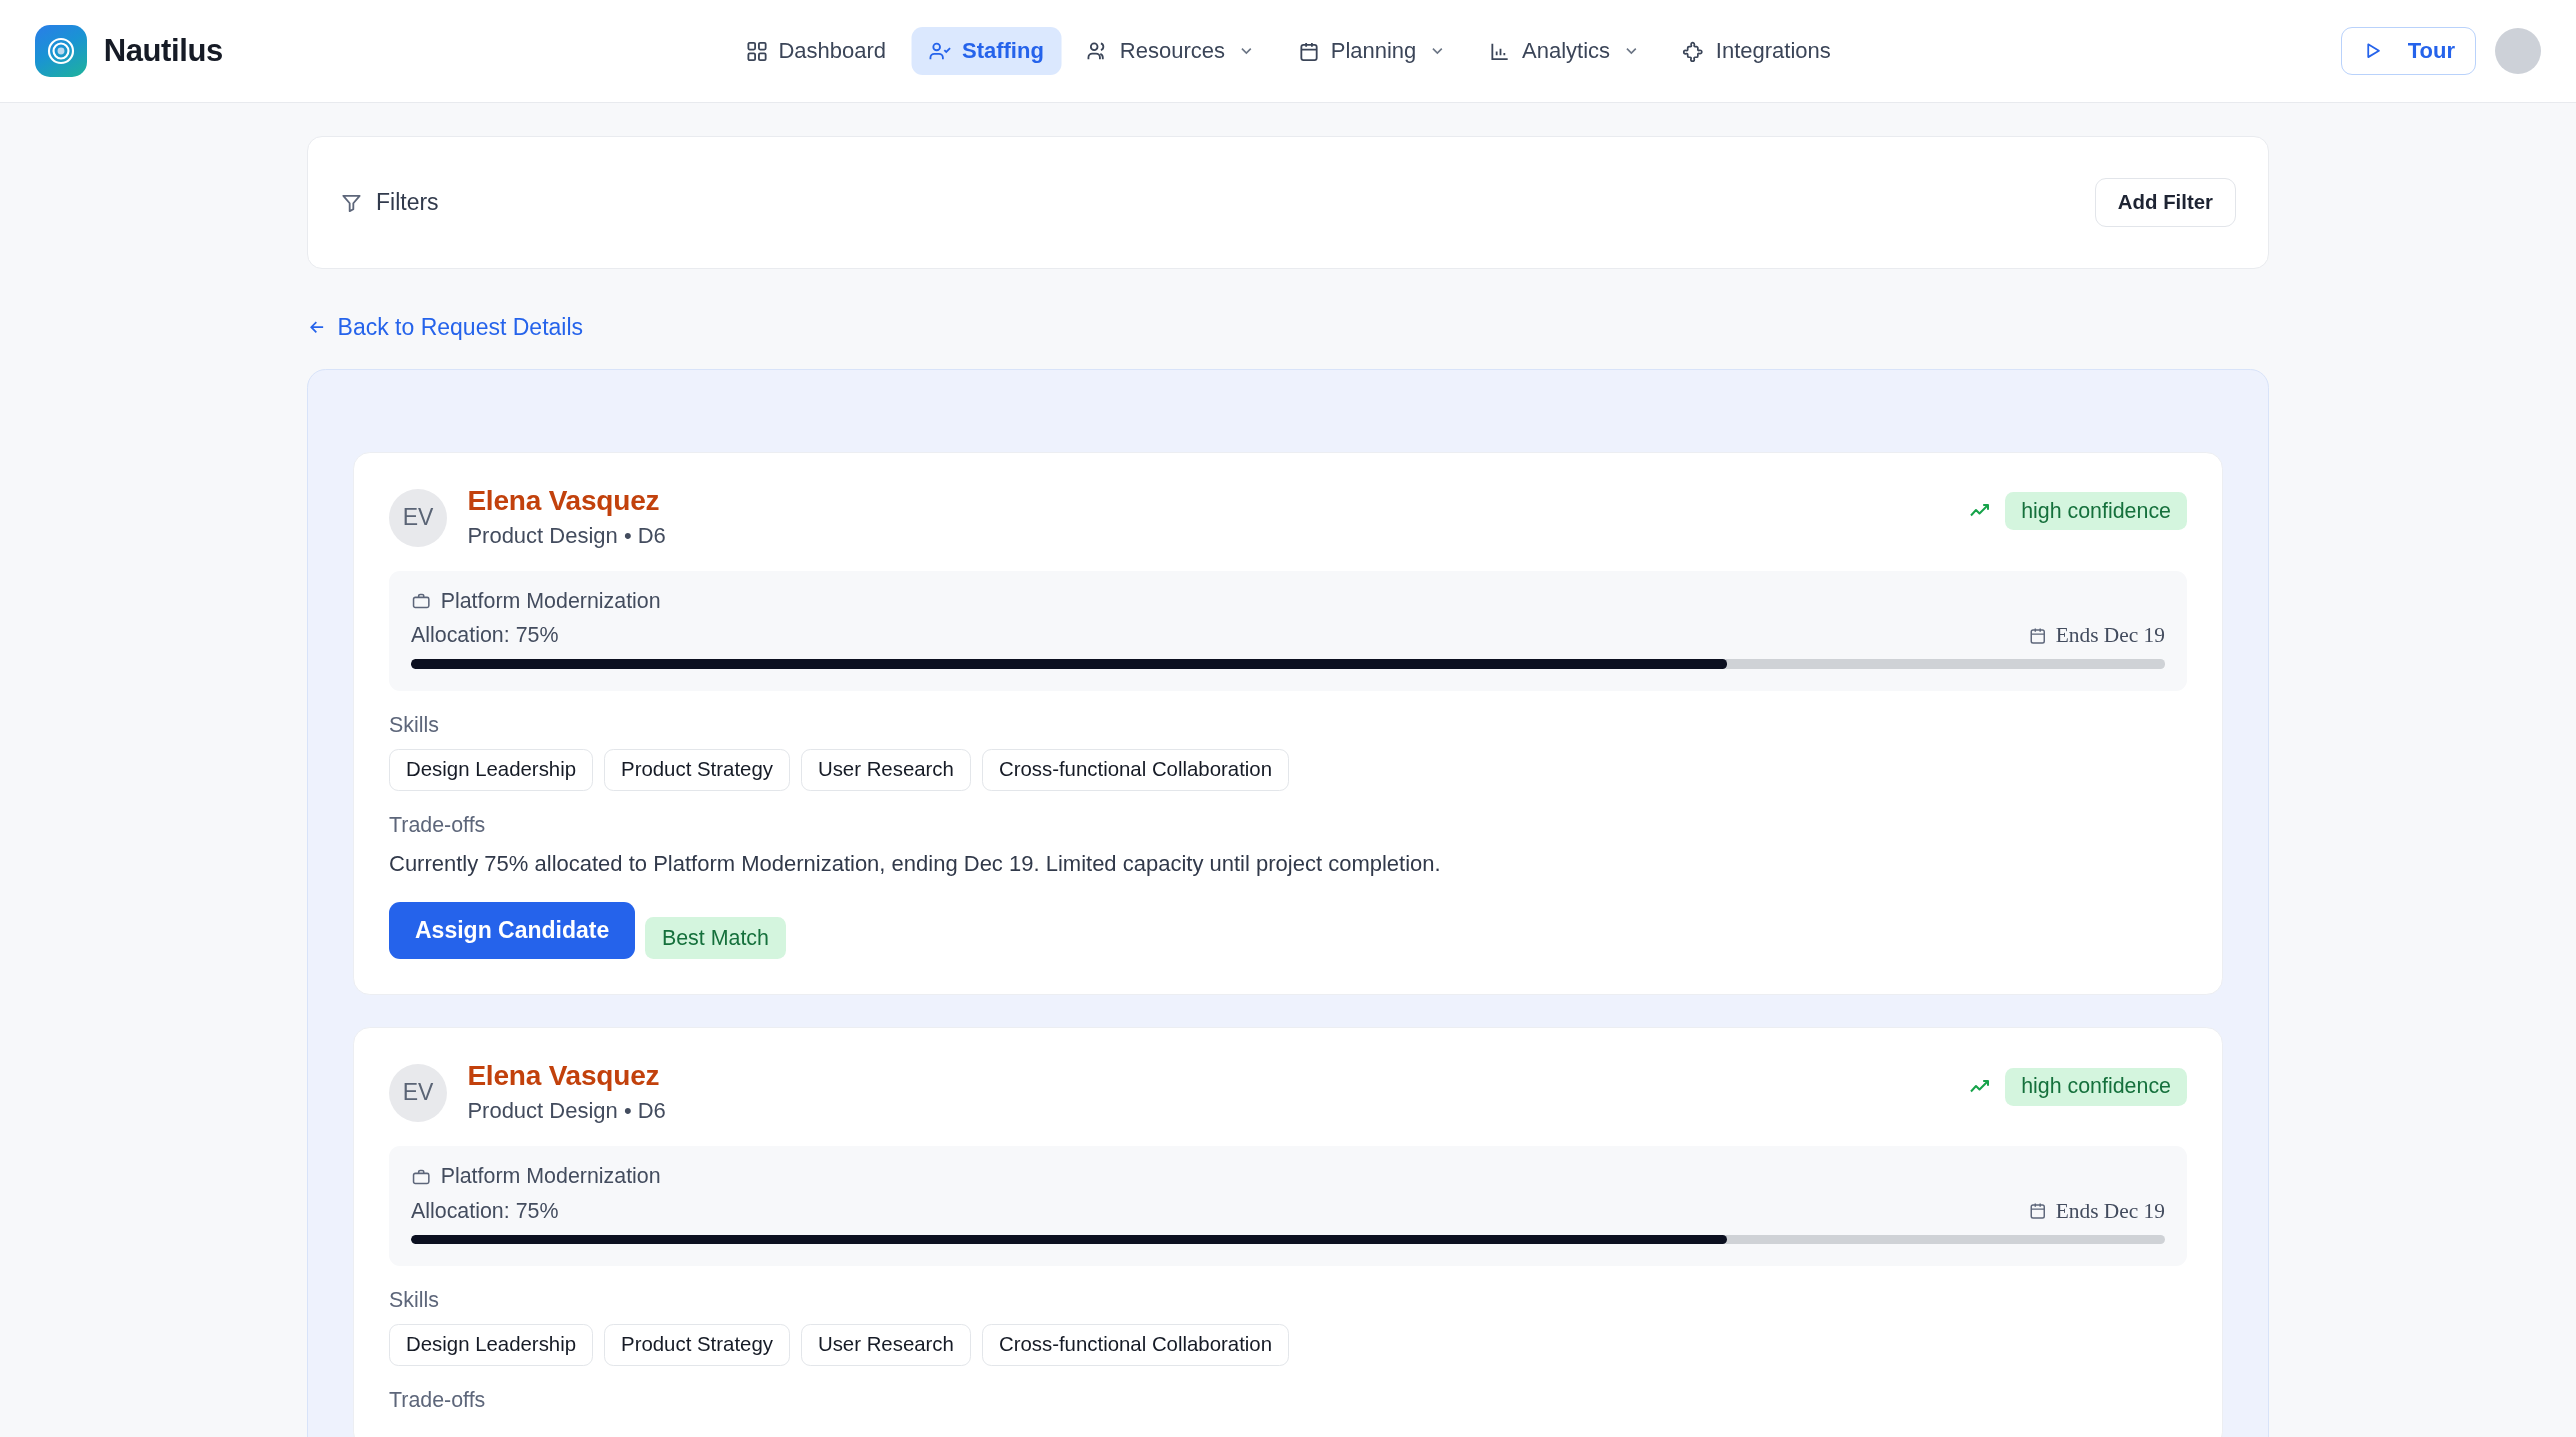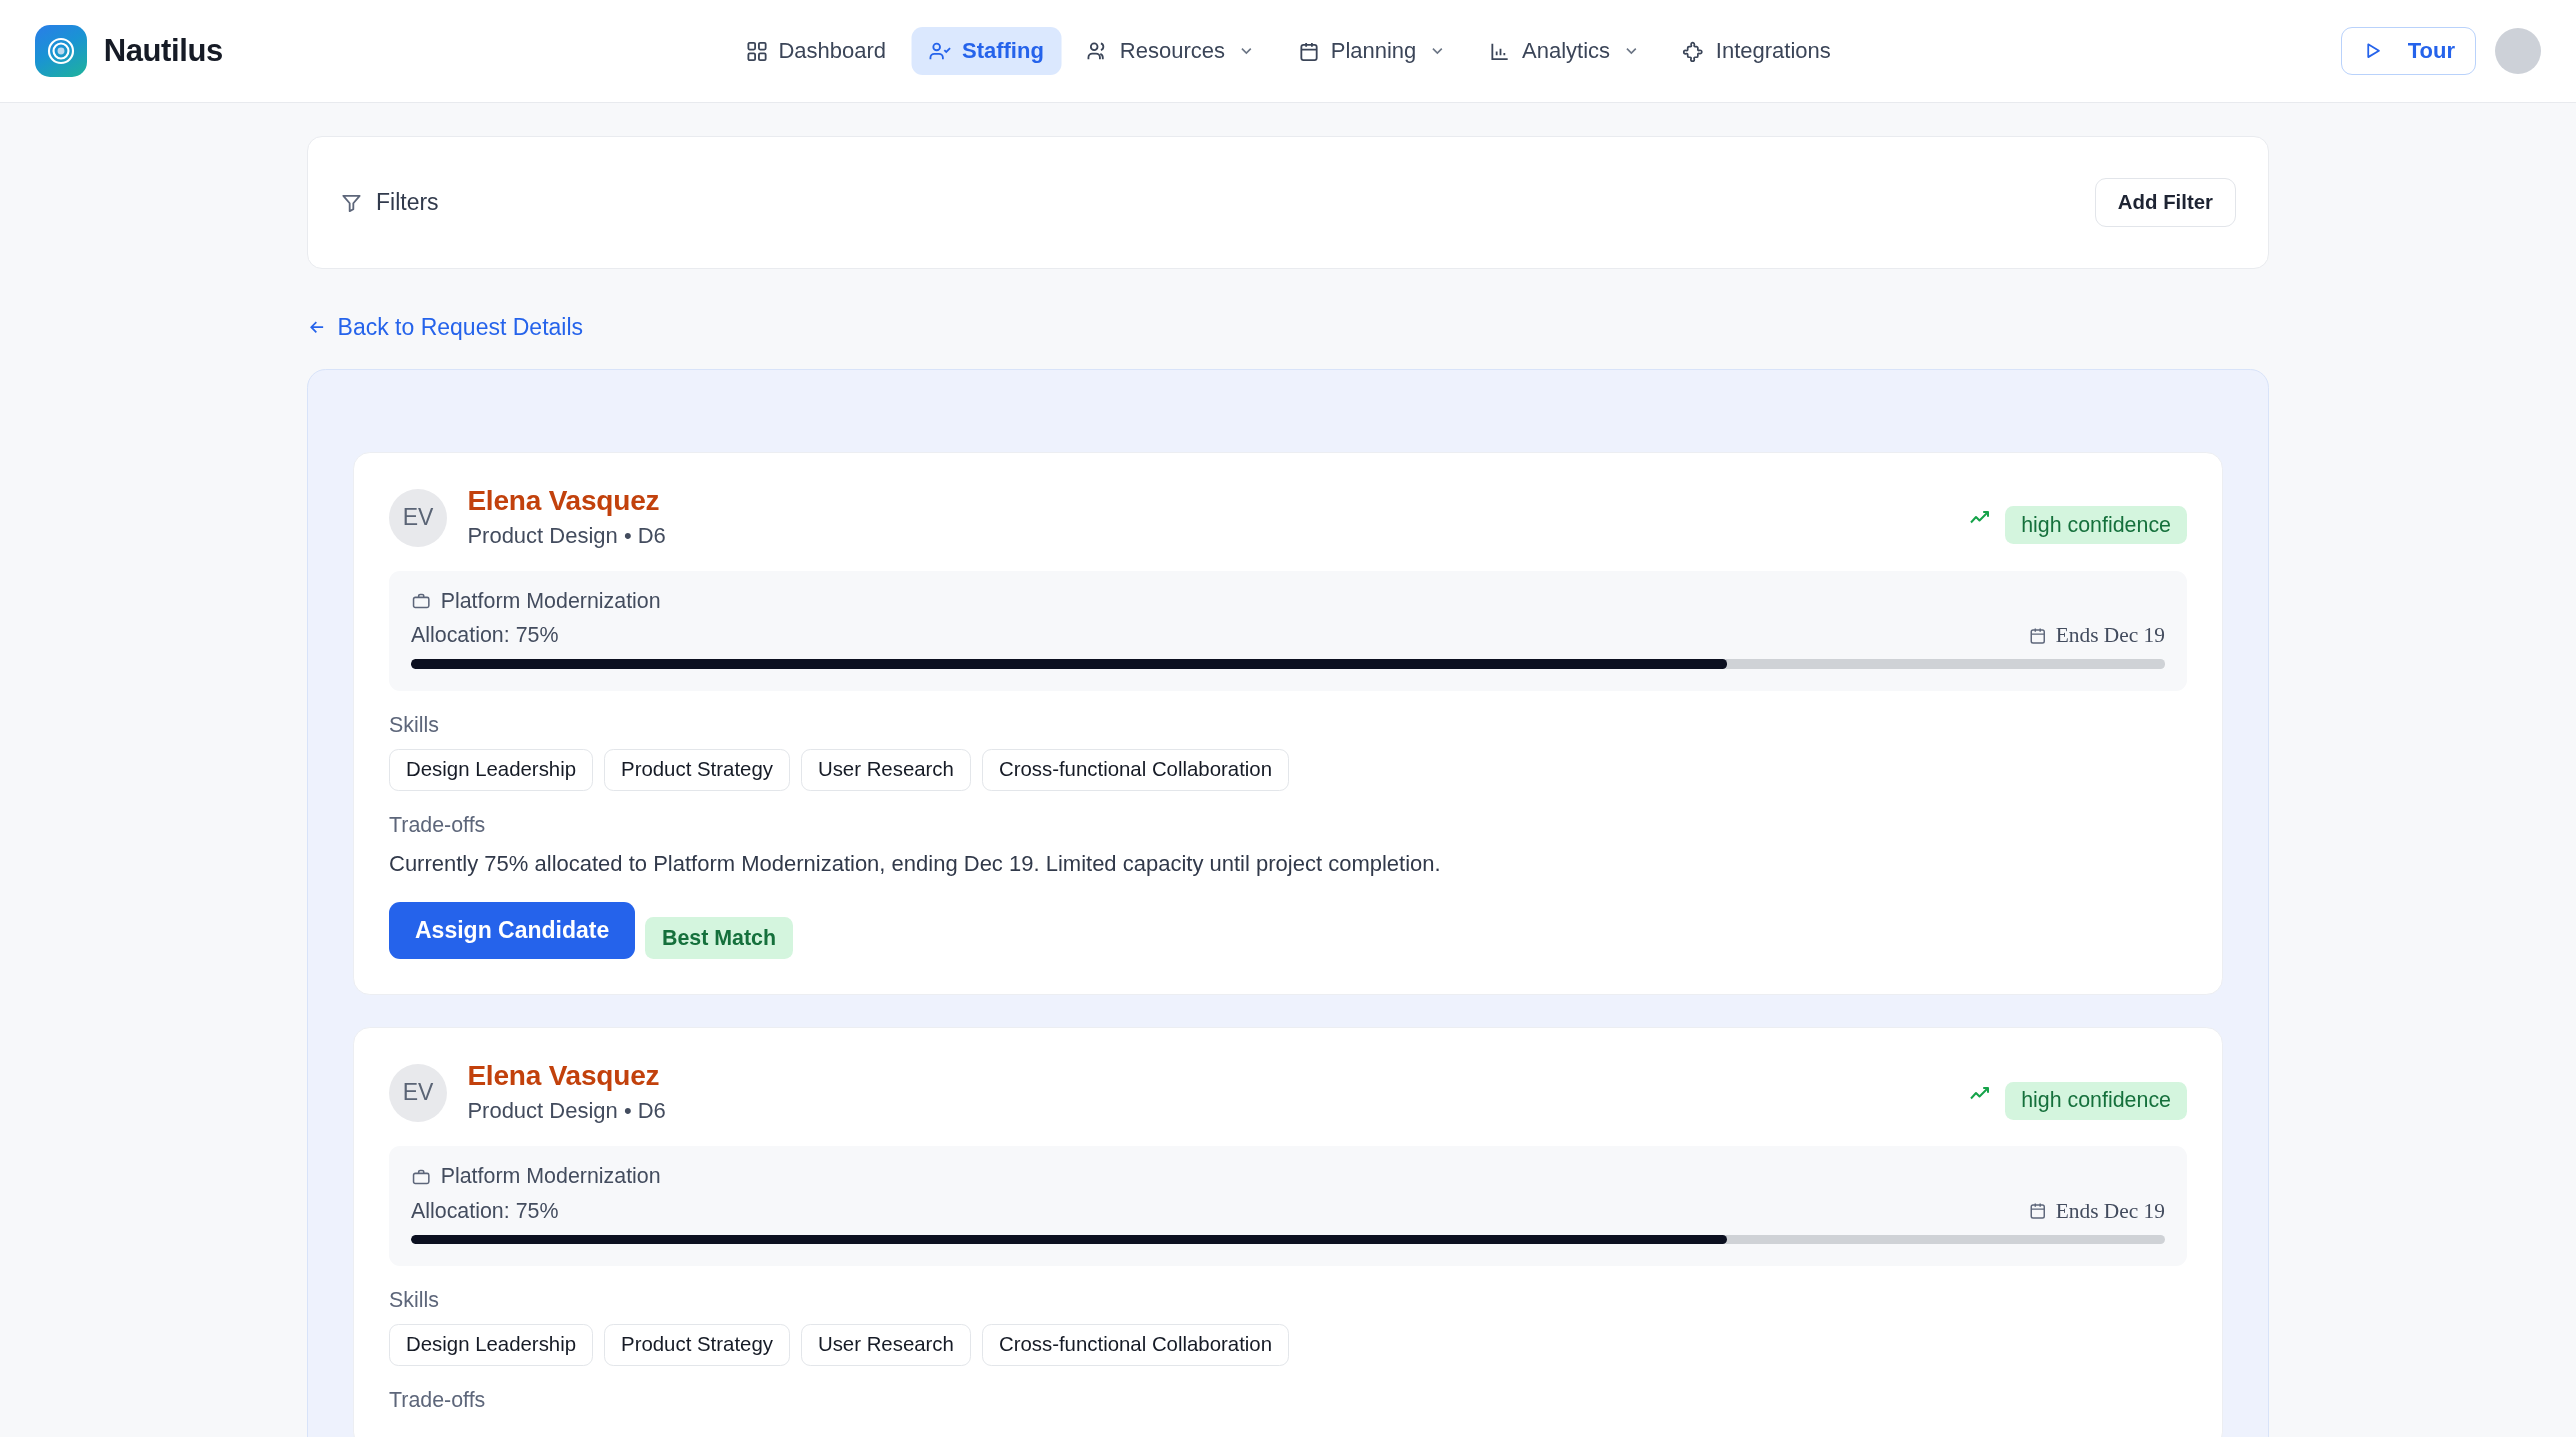--- a/index.html
+++ b/index.html
@@ -189,21 +189,20 @@
     gap: 13px;
     margin-top: 7.4px;
   }
   .conf-badge {
     background: #d4f5de;
     color: #15703c;
     font-size: 21.4px;
     border-radius: 8.4px;
     padding: 6.5px 16px;
     white-space: nowrap;
-    margin-top: 14px;
   }
 
   .alloc-box {
     margin-top: 22px;
     background: #f7f8fa;
     border-radius: 11px;
     padding: 18.6px 22px 22px 22px;
   }
   .alloc-proj {
     display: flex; align-items: center; gap: 9.3px;
@@ -267,21 +266,20 @@
     padding: 15px 26px;
     cursor: pointer;
     font-family: "Liberation Sans", sans-serif;
   }
   .best-badge {
     background: #d4f5de;
     color: #15703c;
     font-size: 21.4px;
     border-radius: 8.4px;
     padding: 8.4px 16.7px;
-    font-weight: bold;
   }
 </style>
 </head>
 <body>
 
 <div class="topbar">
 
   <div class="brand">
     <div class="brand-mark">
       <svg width="32" height="32" viewBox="0 0 24 24" fill="none" stroke="#ffffff" stroke-width="1.6">

